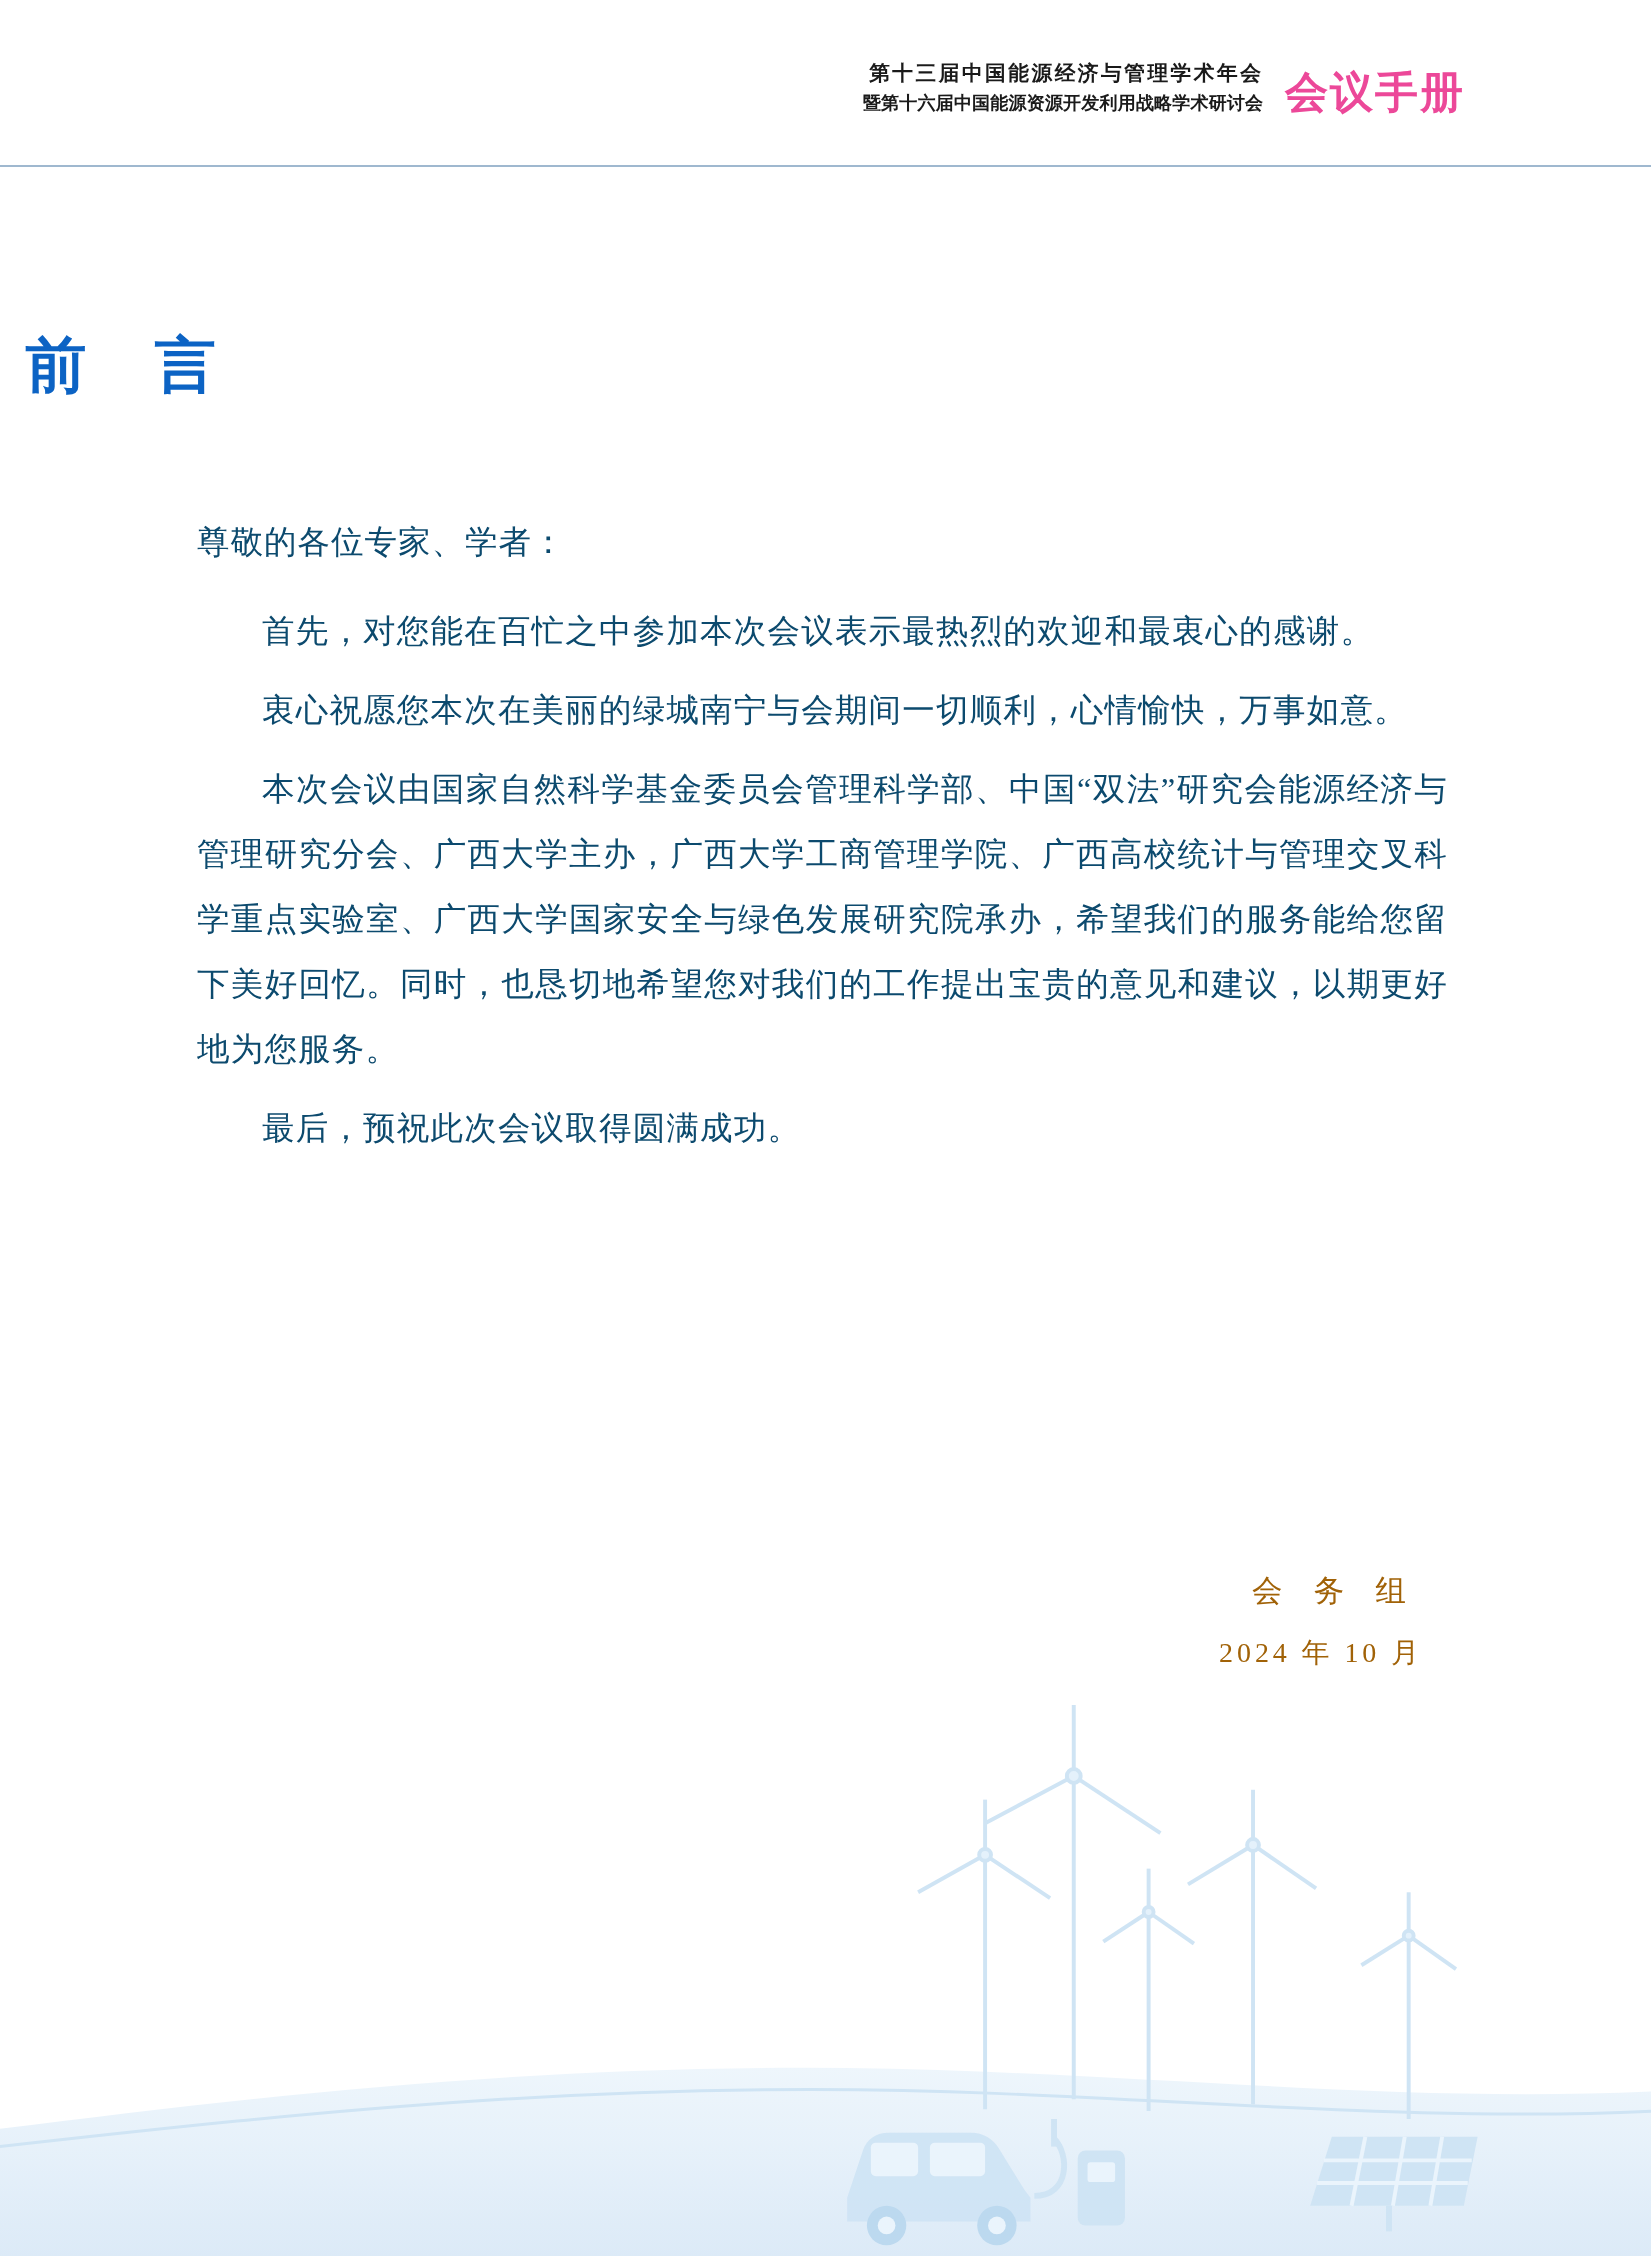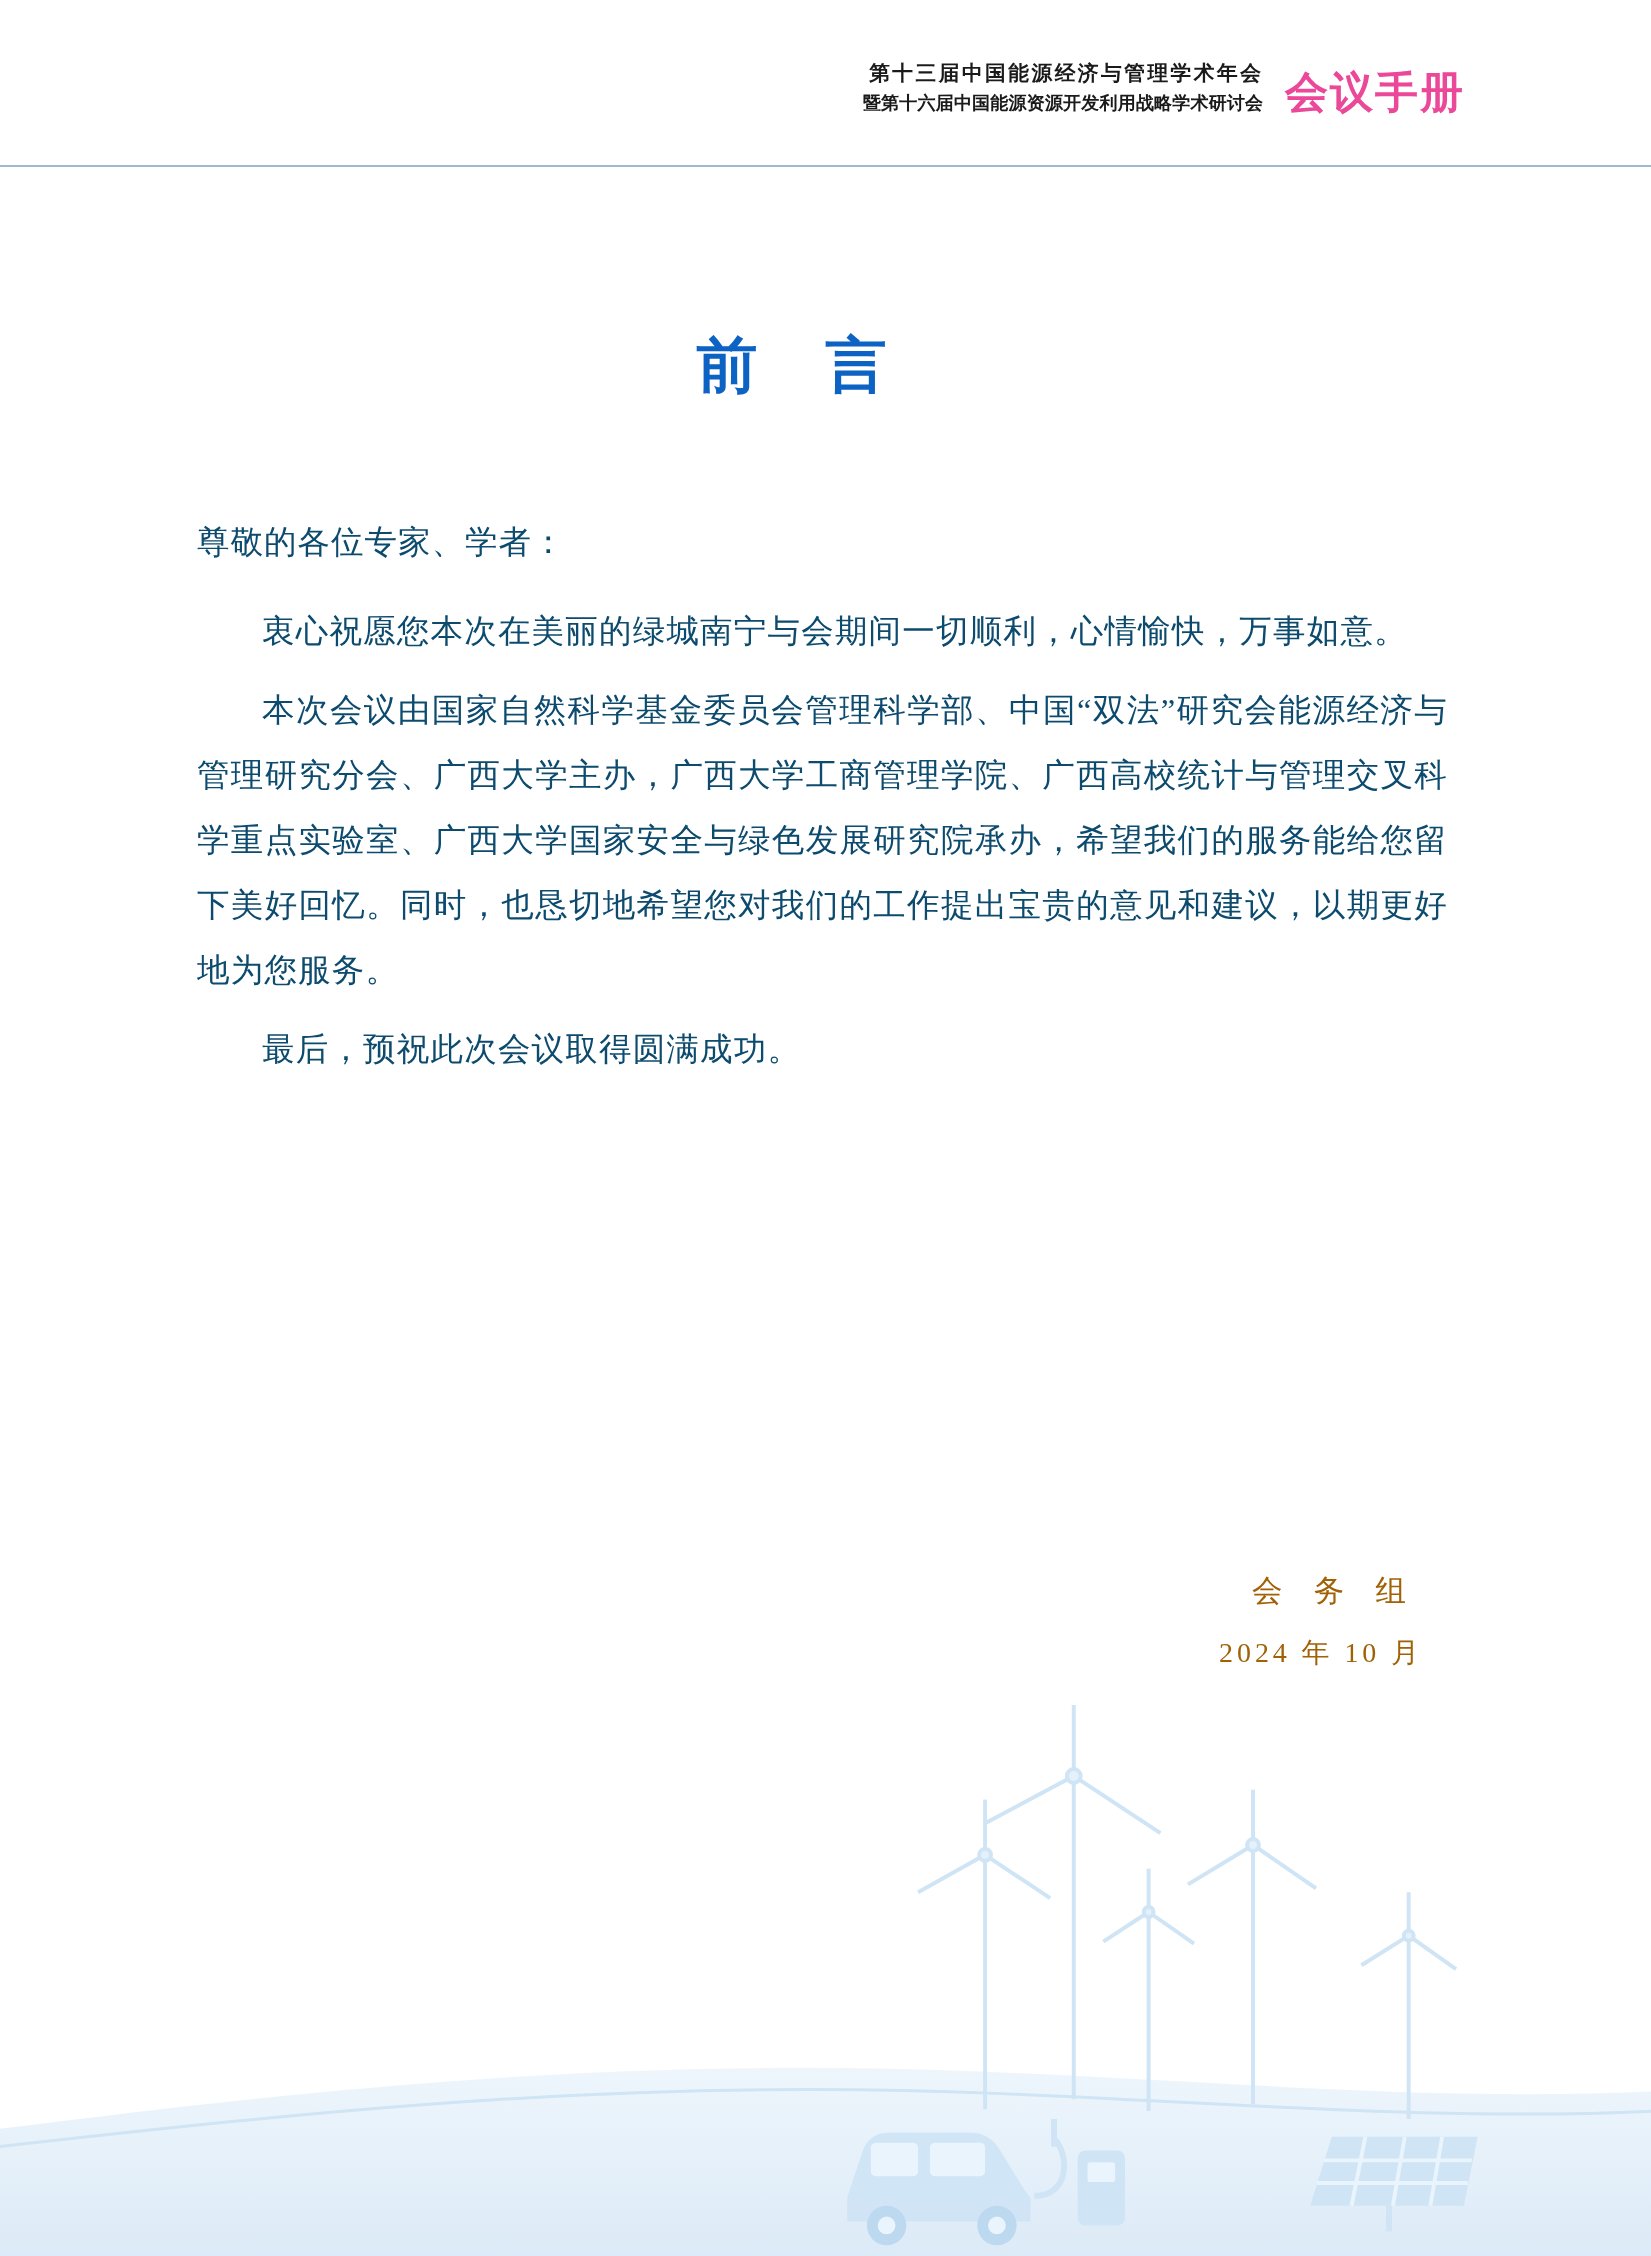--- a/index.html
+++ b/index.html
@@ -69,21 +69,20 @@
     height: 2px;
     background: #9fb8cf;
   }
 
   
   .doc-title {
     position: absolute;
     top: 325px;
     left: 0;
     width: 1583px;
-    text-align: center;
     font-family: "Liberation Sans", "DejaVu Sans", sans-serif;
     font-size: 61px;
     font-weight: 700;
     color: #0c63c4;
     letter-spacing: 25.6px;
     text-indent: 25.6px;
   }
 
   
   .body-block {
@@ -151,20 +150,21 @@
       </div>
       <div class="header-badge">会议手册</div>
     </div>
     <div class="header-rule"></div>
   </div>
 
   <div class="doc-title">前 言</div>
 
   <div class="body-block">
     <div class="salutation">尊敬的各位专家、学者：</div>
+    <p class="para">首先，对您能在百忙之中参加本次会议表示最热烈的欢迎和最衷心的感谢。</p>
     <p class="para">衷心祝愿您本次在美丽的绿城南宁与会期间一切顺利，心情愉快，万事如意。</p>
     <p class="para">本次会议由国家自然科学基金委员会管理科学部、中国“双法”研究会能源经济与管理研究分会、广西大学主办，广西大学工商管理学院、广西高校统计与管理交叉科学重点实验室、广西大学国家安全与绿色发展研究院承办，希望我们的服务能给您留下美好回忆。同时，也恳切地希望您对我们的工作提出宝贵的意见和建议，以期更好地为您服务。</p>
     <p class="para">最后，预祝此次会议取得圆满成功。</p>
   </div>
 
   <div class="signature">
     <div class="sig-org">会 务 组</div>
     <div class="sig-date">2024 年 10 月</div>
   </div>
 

